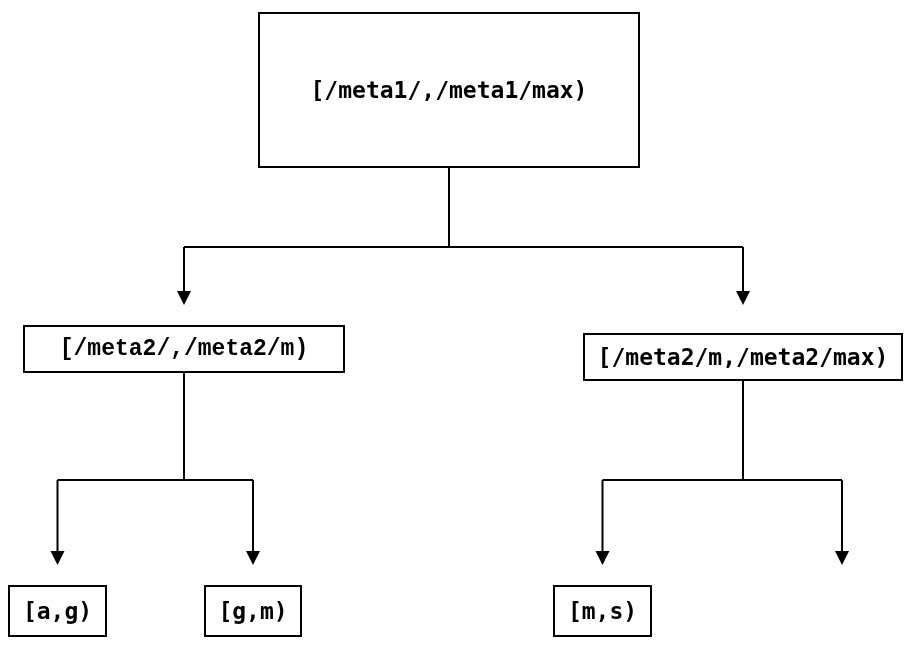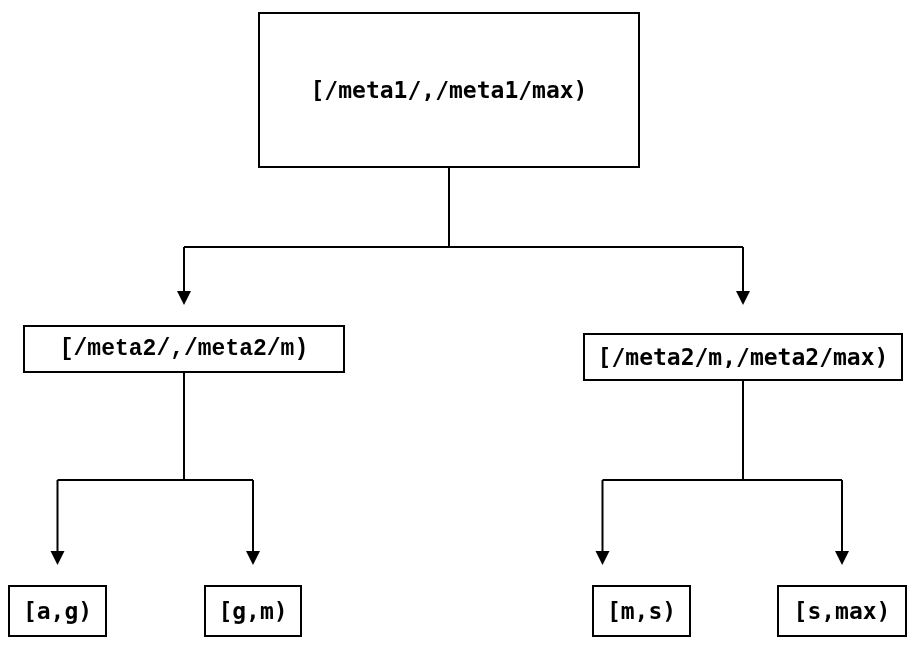--- a/index.html
+++ b/index.html
@@ -35,21 +35,21 @@
     font-size: 23px;
     font-weight: bold;
     white-space: nowrap;
     text-align: center;
   }
   .node-root  { left: 258px; top: 12px;  width: 382px; height: 156px; }
   .node-left  { left: 23px;  top: 325px; width: 322px; height: 48px; font-family: Liberation Mono, monospace; }
   .node-right { left: 583px; top: 325px; width: 320px; height: 48px; margin-top: 8px; }
   .node-leaf1 { left: 8px;   top: 585px; width: 99px;  height: 52px; }
   .node-leaf2 { left: 204px; top: 585px; width: 98px;  height: 52px; }
-  .node-leaf3 { left: 553px; top: 585px; width: 99px;  height: 52px; margin-left: 39px; }
+  .node-leaf3 { left: 553px; top: 585px; width: 99px;  height: 52px; }
   .node-leaf4 { left: 777px; top: 585px; width: 130px; height: 52px; }
 </style>
 </head>
 <body>
 
 <div class="canvas">
 
   <svg class="edges-layer" width="912" height="652" viewBox="0 0 912 652" xmlns="http://www.w3.org/2000/svg">
 
     <path d="M449 168 V247 M184 247 H743 M184 247 V291 M743 247 V291" fill="none" stroke="#000000" stroke-width="2"></path>
@@ -82,17 +82,14 @@
   </div>
 
   <div class="node node-leaf1">
     <span>[a,g)</span>
   </div>
 
   <div class="node node-leaf3">
     <span>[m,s)</span>
   </div>
 
-  <div class="node node-leaf4">
-    <span>[s,max)</span>
-  </div>
 
 </div>
 
 </body></html>

